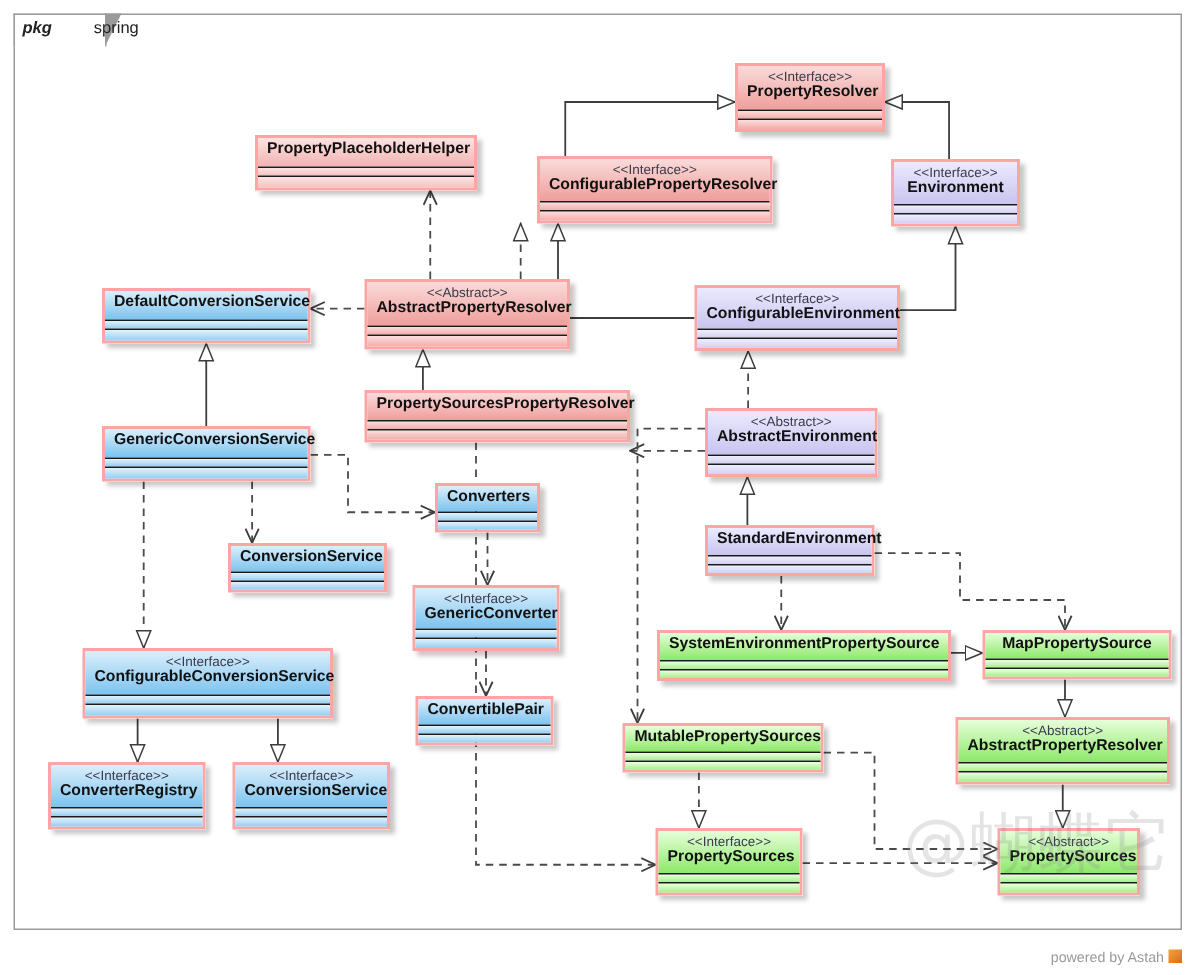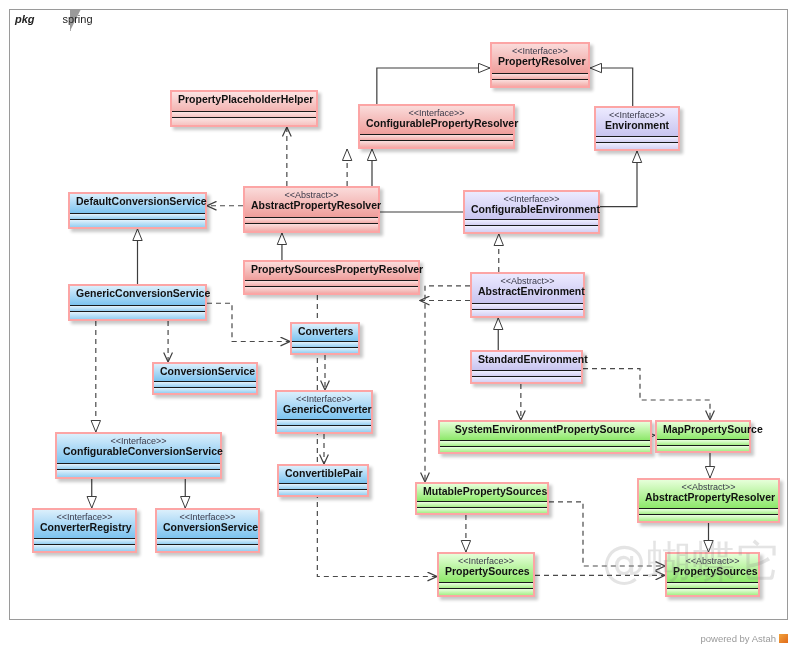--- a/index.html
+++ b/index.html
@@ -265,28 +265,28 @@
         <div class="op-cmp" style="height: 6px;"></div>
       </div>
       <div class="cls t-blue" style="left: 275px; top: 390px; width: 98px; height: 44px;">
         <div class="name-cmp" style="height: 27px;">
           <span class="stereo">&lt;&lt;Interface&gt;&gt;</span>
           <span class="cname">GenericConverter</span>
         </div>
         <div class="attr-cmp" style="height: 6px;"></div>
         <div class="op-cmp" style="height: 7px;"></div>
       </div>
-      <div class="cls t-green" style="left: 438px; top: 420px; width: 214px; height: 34px;">
+      <div class="cls t-green" style="left: 438px; top: 420px; width: 196px; height: 34px;">
         <div class="name-cmp" style="height: 18px;">
           <span class="cname">SystemEnvironmentPropertySource</span>
         </div>
         <div class="attr-cmp" style="height: 6px;"></div>
         <div class="op-cmp" style="height: 6px;"></div>
       </div>
-      <div class="cls t-green" style="left: 655px; top: 420px; width: 96px; height: 33px;">
+      <div class="cls t-green" style="left: 655px; top: 420px; width: 126px; height: 33px;">
         <div class="name-cmp" style="height: 17px;">
           <span class="cname">MapPropertySource</span>
         </div>
         <div class="attr-cmp" style="height: 6px;"></div>
         <div class="op-cmp" style="height: 6px;"></div>
       </div>
       <div class="cls t-blue" style="left: 55px; top: 432px; width: 167px; height: 47px;">
         <div class="name-cmp" style="height: 29px;">
           <span class="stereo">&lt;&lt;Interface&gt;&gt;</span>
           <span class="cname">ConfigurableConversionService</span>

